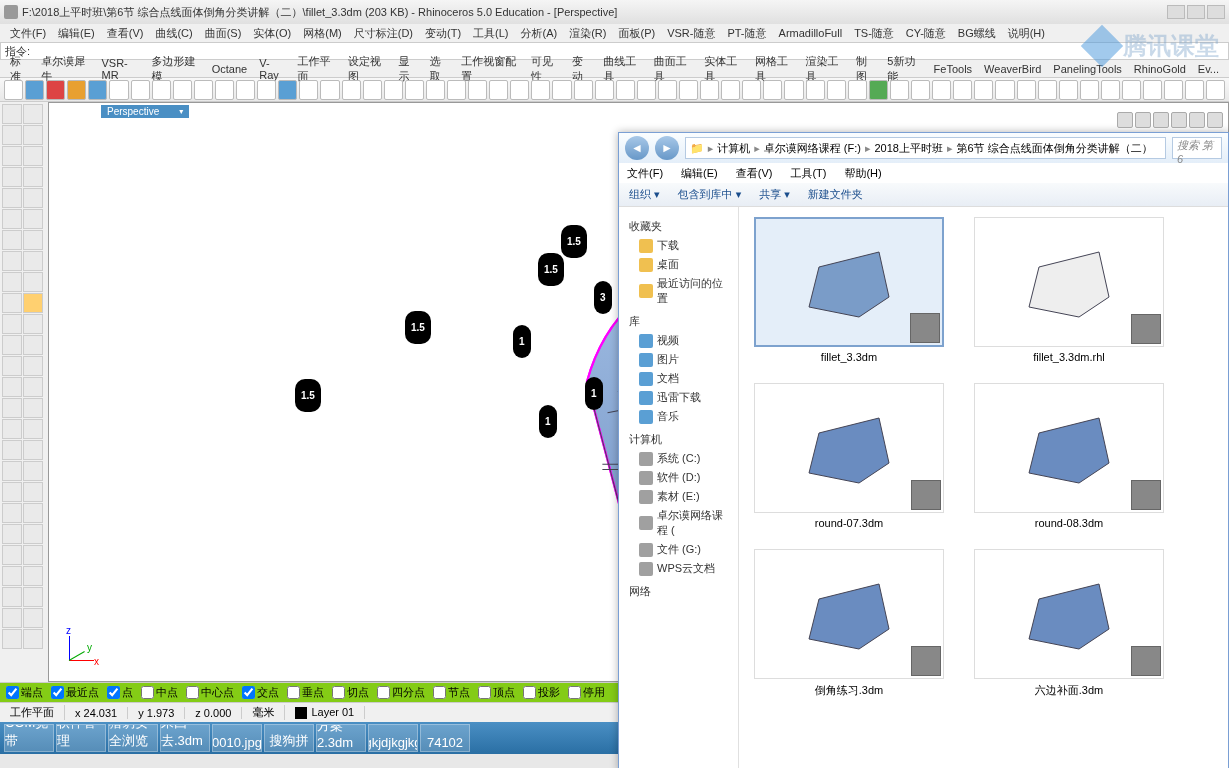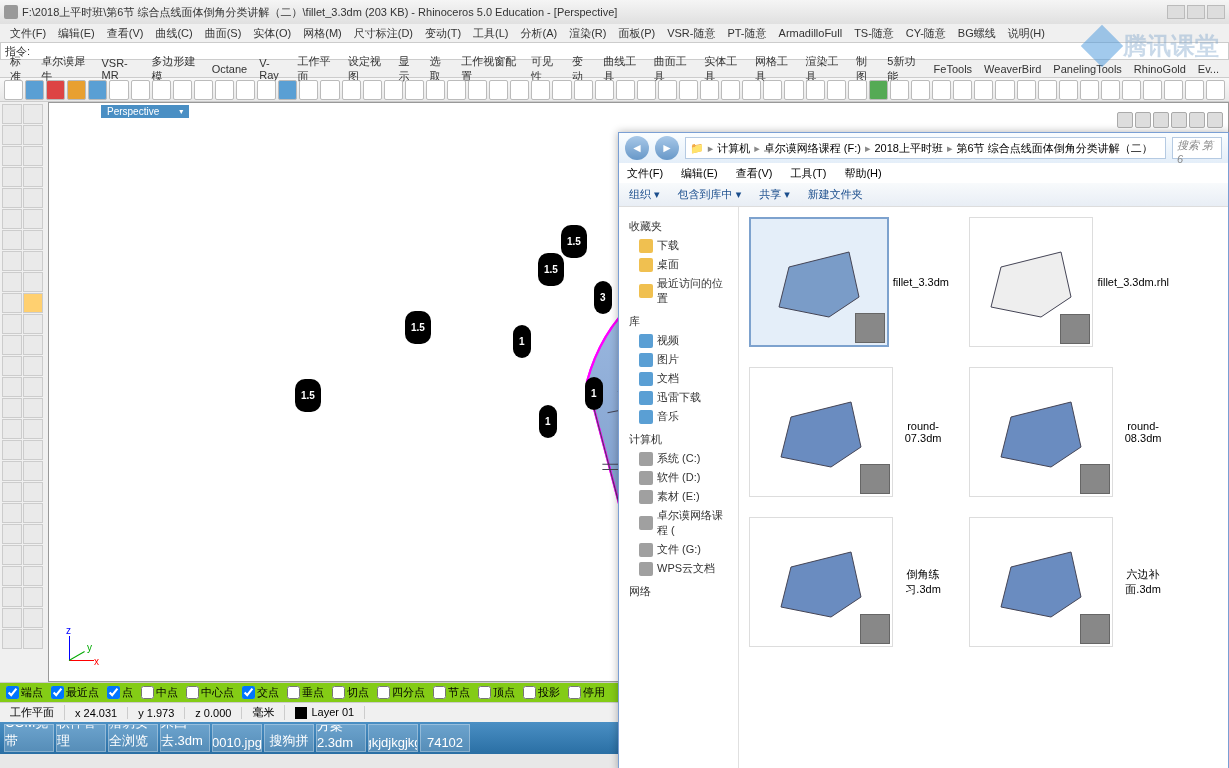--- a/index.html
+++ b/index.html
@@ -60,21 +60,21 @@
 .explorer-toolbar span { color: #1a4d8c; }
 .explorer-body { display: flex; height: calc(100% - 74px); }
 .explorer-sidebar { width: 120px; background: #fff; border-right: 1px solid #e0e0e0; padding: 6px; font-size: 11px; overflow: hidden; }
 .sidebar-item { display: flex; align-items: center; gap: 4px; padding: 2px 0; color: #333; }
 .sidebar-item .ico { width: 14px; height: 14px; background: #f0c050; border-radius: 2px; flex-shrink: 0; }
 .sidebar-item .ico.star { background: #f0c050; }
 .sidebar-item .ico.blue { background: #5a9fd4; }
 .sidebar-item .ico.drive { background: #a0a0a0; }
 .sidebar-header { font-weight: normal; color: #333; margin: 6px 0 2px; display: flex; align-items: center; gap: 4px; }
 .explorer-files { flex: 1; padding: 10px; display: flex; flex-wrap: wrap; gap: 20px; align-content: flex-start; overflow: hidden; }
-.file-item { width: 200px; display: flex; flex-direction: row; align-items: center; gap: 4px; }
+.file-item { width: 200px; display: flex; flex-direction: column; align-items: center; gap: 4px; }
 .file-item.selected .thumb { border: 2px solid #7da2ce; background: #e4eef9; }
 .file-item .thumb { width: 190px; height: 130px; background: #fff; border: 1px solid #ddd; display: flex; align-items: center; justify-content: center; position: relative; }
 .file-item .thumb-corner { position: absolute; right: 2px; bottom: 2px; width: 30px; height: 30px; background: #888; border: 1px solid #666; }
 .file-item .fname { font-size: 11px; text-align: center; }
 
 .osnap-bar { height: 20px; background: #84cc16; display: flex; align-items: center; padding: 0 6px; gap: 8px; font-size: 11px; border-top: 1px solid #ccc; }
 .osnap-bar label { display: flex; align-items: center; gap: 2px; }
 
 .status-bar { height: 20px; background: #f0f0f0; display: flex; align-items: center; font-size: 11px; border-top: 1px solid #ccc; }
 .status-bar .cell { padding: 0 10px; border-right: 1px solid #ccc; }

